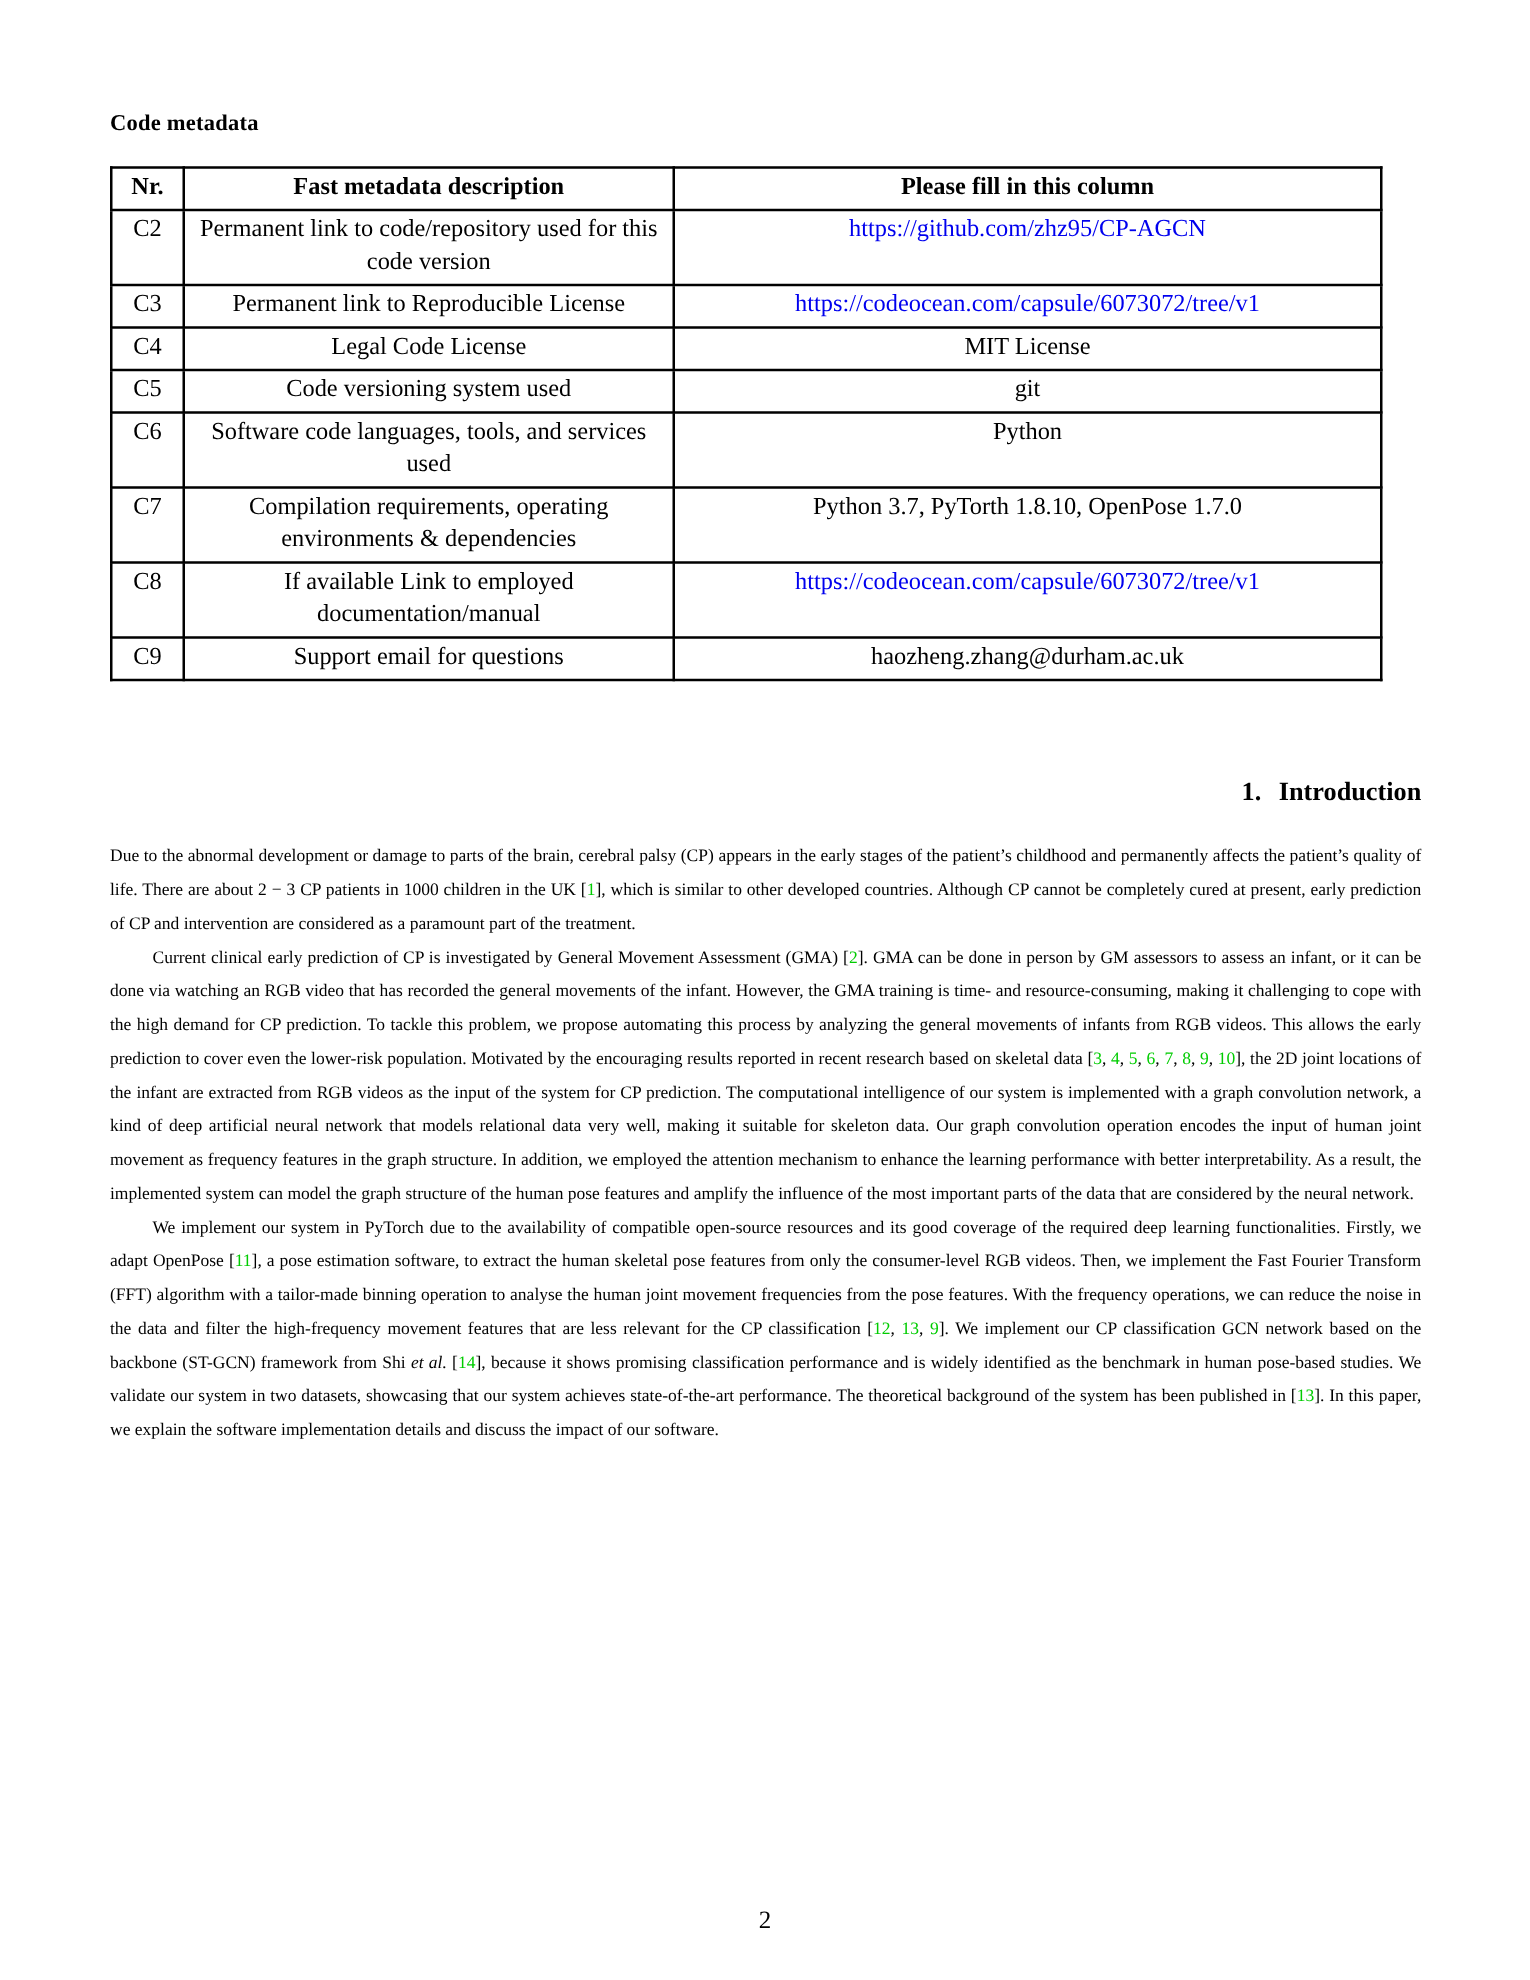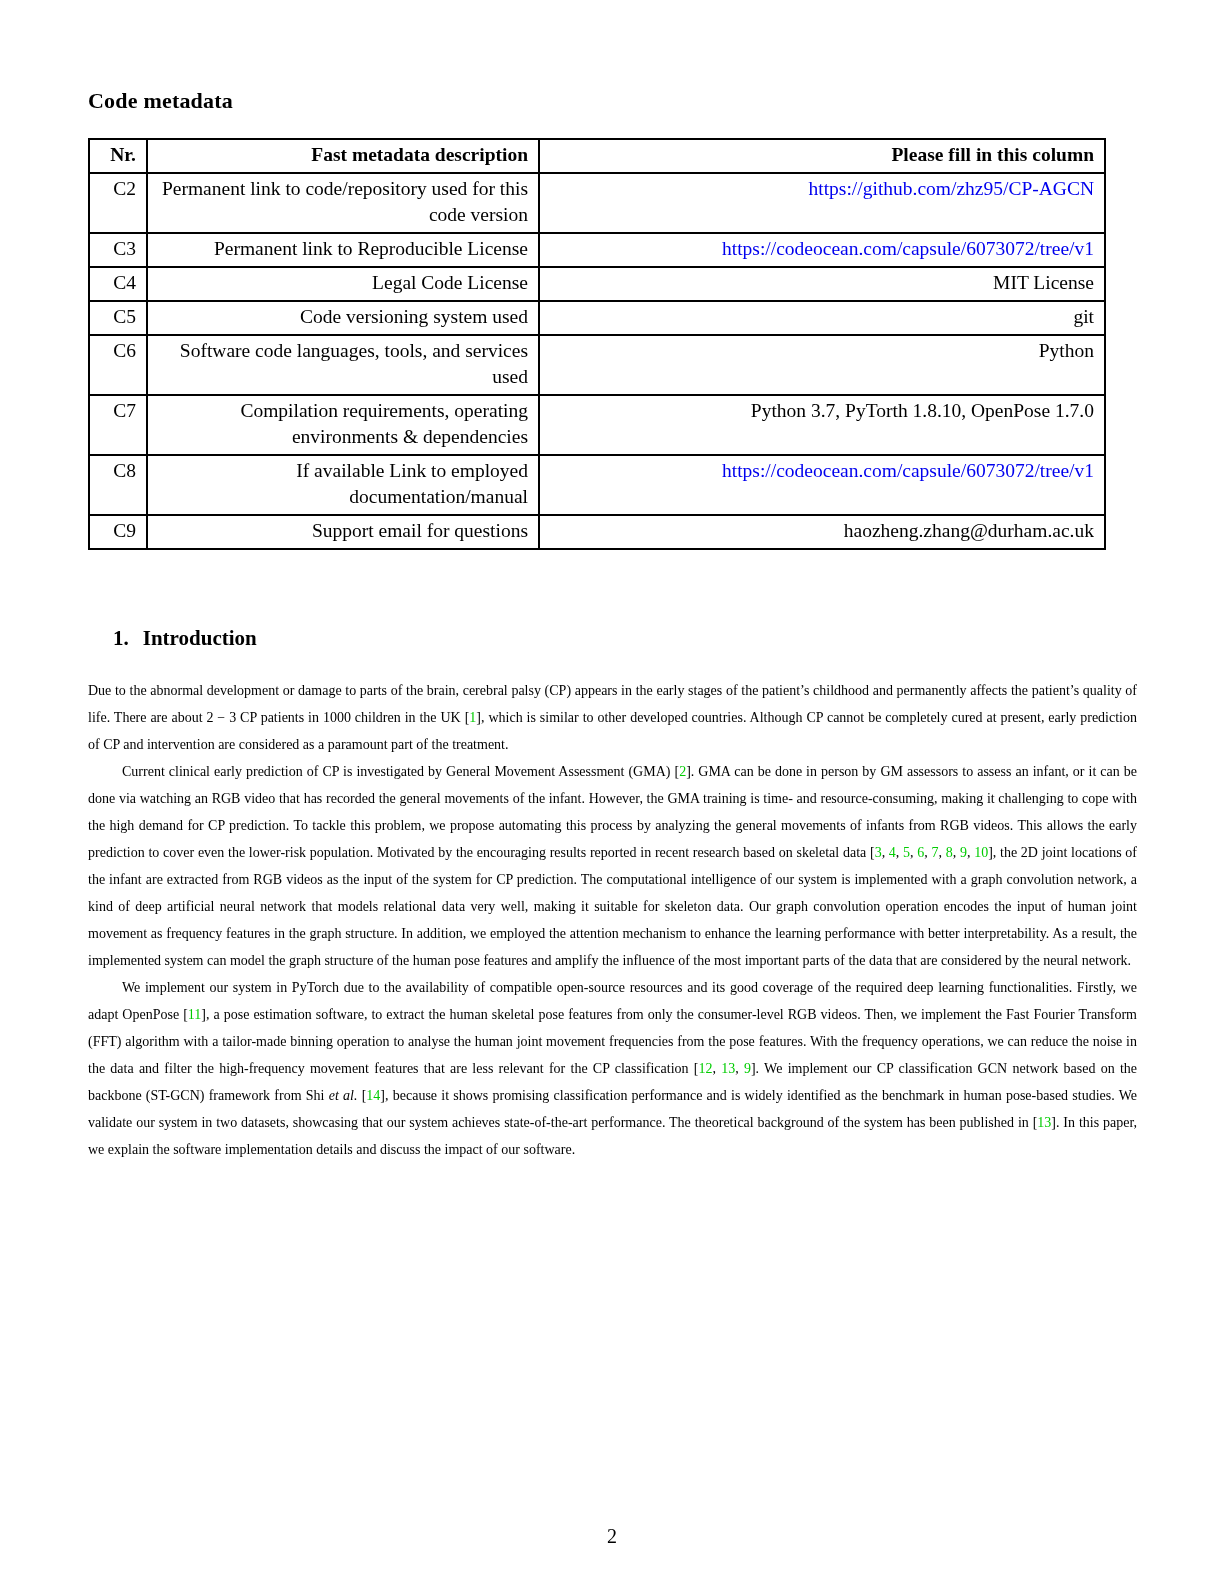--- a/index.html
+++ b/index.html
@@ -15,51 +15,52 @@
     font-family:"Liberation Serif", serif;
     color:#000;
     overflow:hidden;
     box-sizing:border-box;
   }
   .content{
     padding:88px 87px 0 88px;
     box-sizing:border-box;
   }
   .doc-heading{
-    font-size:22px;
+    font-size:18px;
     font-weight:bold;
     margin:0 0 24px 0;
     letter-spacing:0.2px;
   }
   table.meta{
     border-collapse:collapse;
     width:1016px;
     table-layout:fixed;
   }
   table.meta th, table.meta td{
     border:2px solid #000;
     font-size:19.5px;
     line-height:26px;
     padding:2px 10px 4px 10px;
     vertical-align:top;
-    text-align:right;
+    text-align:center;
     overflow-wrap:break-word;
   }
   table.meta th{font-weight:bold;}
   col.c-nr{width:58px;}
   col.c-desc{width:392px;}
   col.c-val{width:566px;}
   table.meta a{
     color:var(--link-color);
     text-decoration:none;
   }
   .section-heading{
     font-size:21px;
     font-weight:bold;
     margin:76px 0 26px 25px;
+    text-align:right;
   }
   .section-heading .sec-num{margin-right:14px;}
   .paragraphs p{
     font-size:14px;
     line-height:27px;
     text-align:justify;
     margin:0;
     text-justify:inter-word;
   }
   .paragraphs p.indent{text-indent:34px;}

